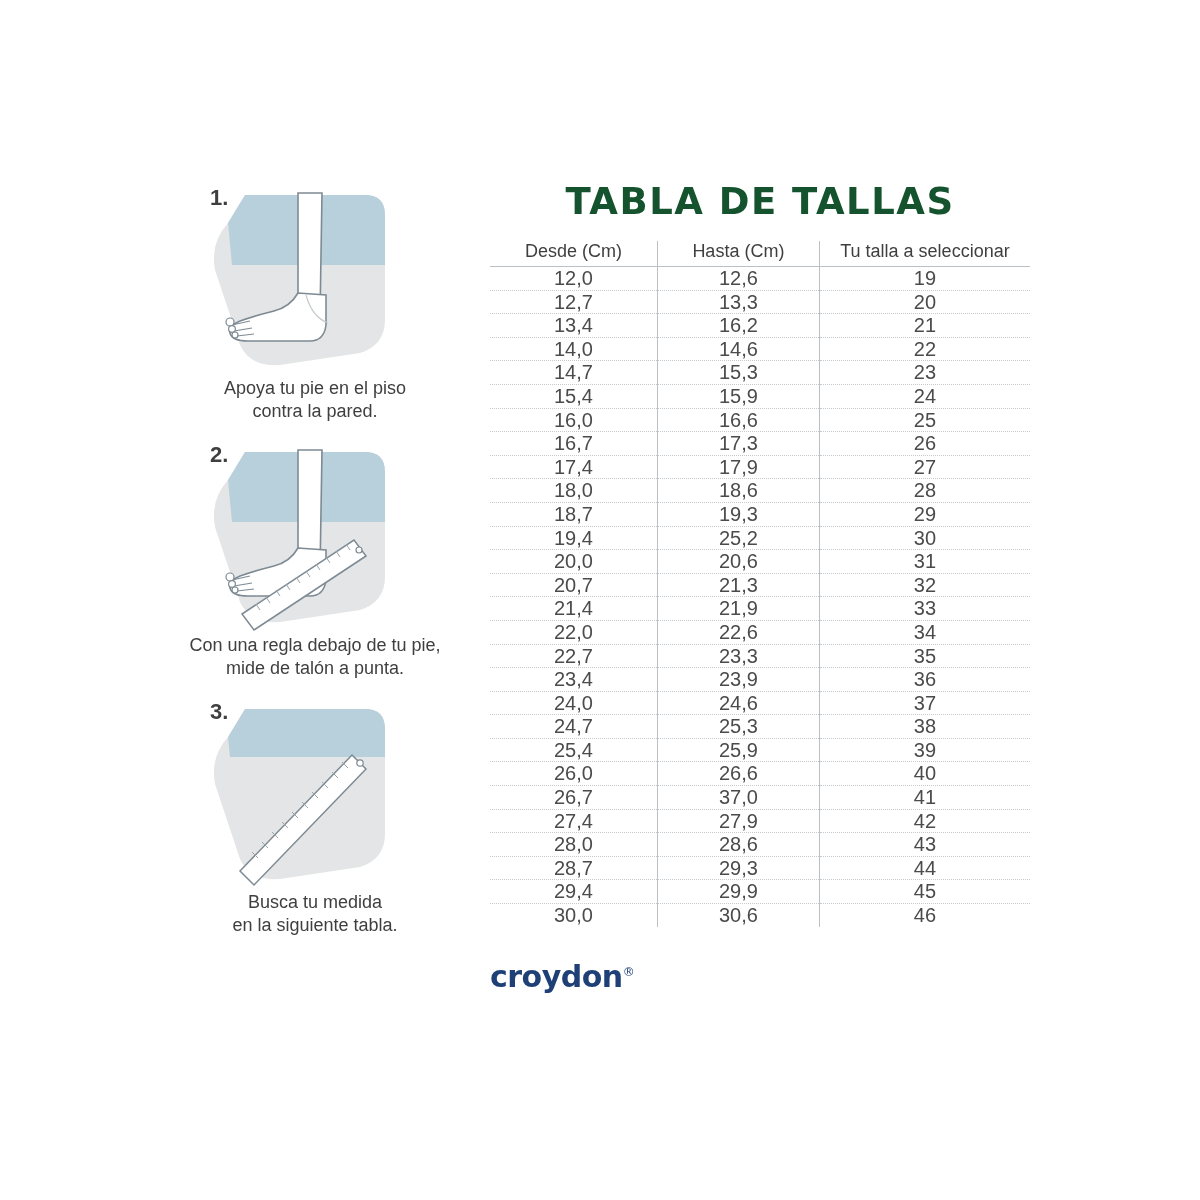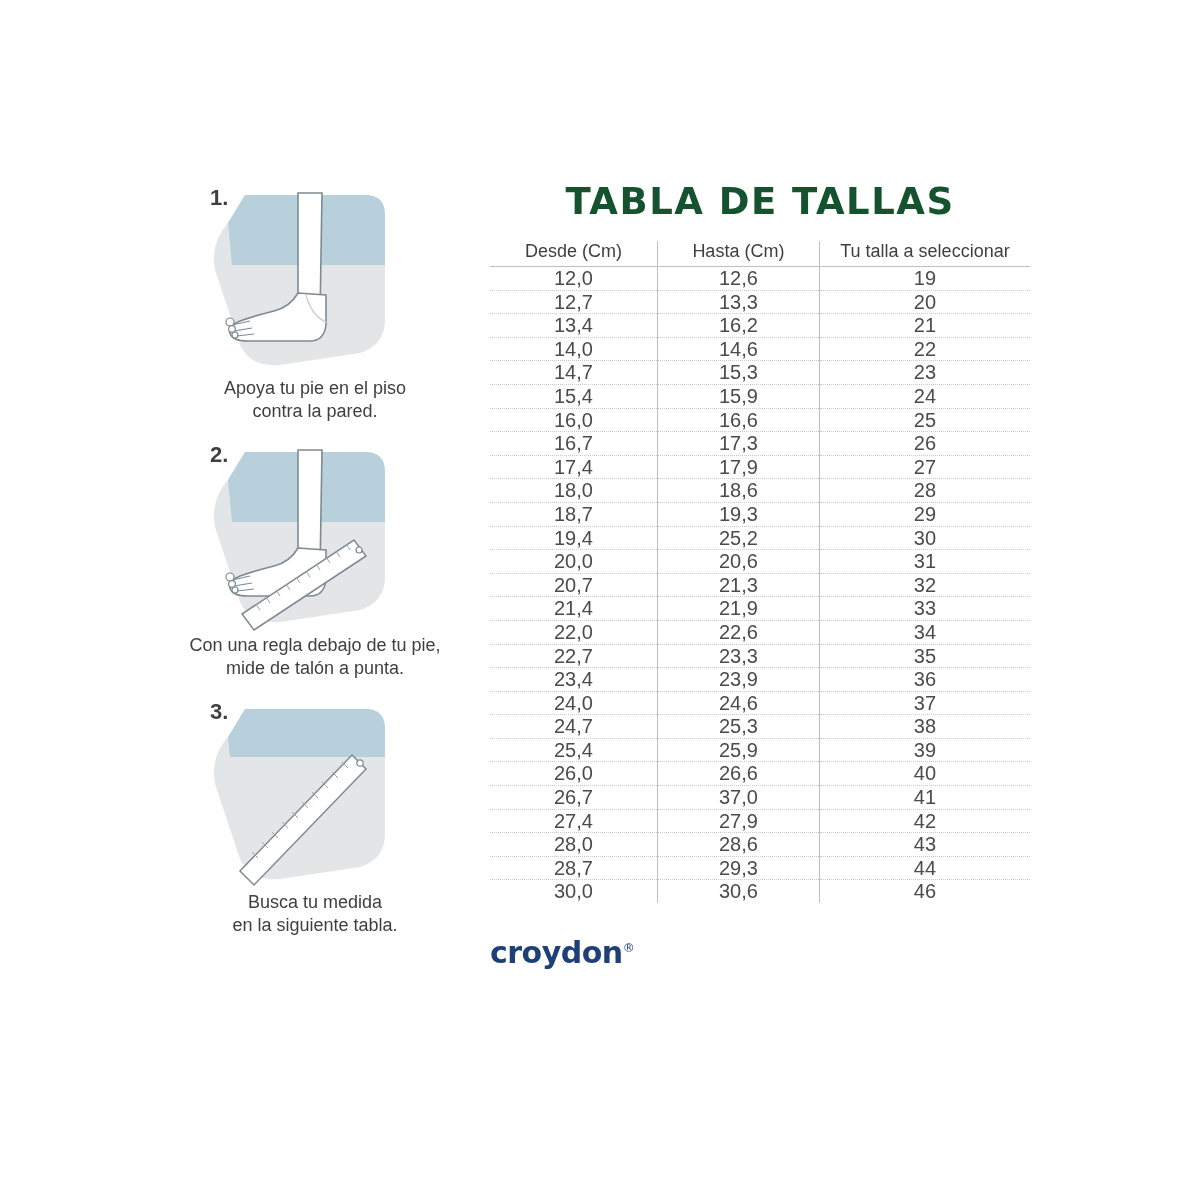--- a/index.html
+++ b/index.html
@@ -362,20 +362,25 @@
             <td>28,0</td>
             <td>28,6</td>
             <td>43</td>
           </tr>
           <tr>
             <td>28,7</td>
             <td>29,3</td>
             <td>44</td>
           </tr>
           <tr>
+            <td>29,4</td>
+            <td>29,9</td>
+            <td>45</td>
+          </tr>
+          <tr>
             <td>30,0</td>
             <td>30,6</td>
             <td>46</td>
           </tr>
         </tbody>
     </table>
     <div class="brand">
       <span>croydon</span><sup>®</sup>
     </div>
   </div>

